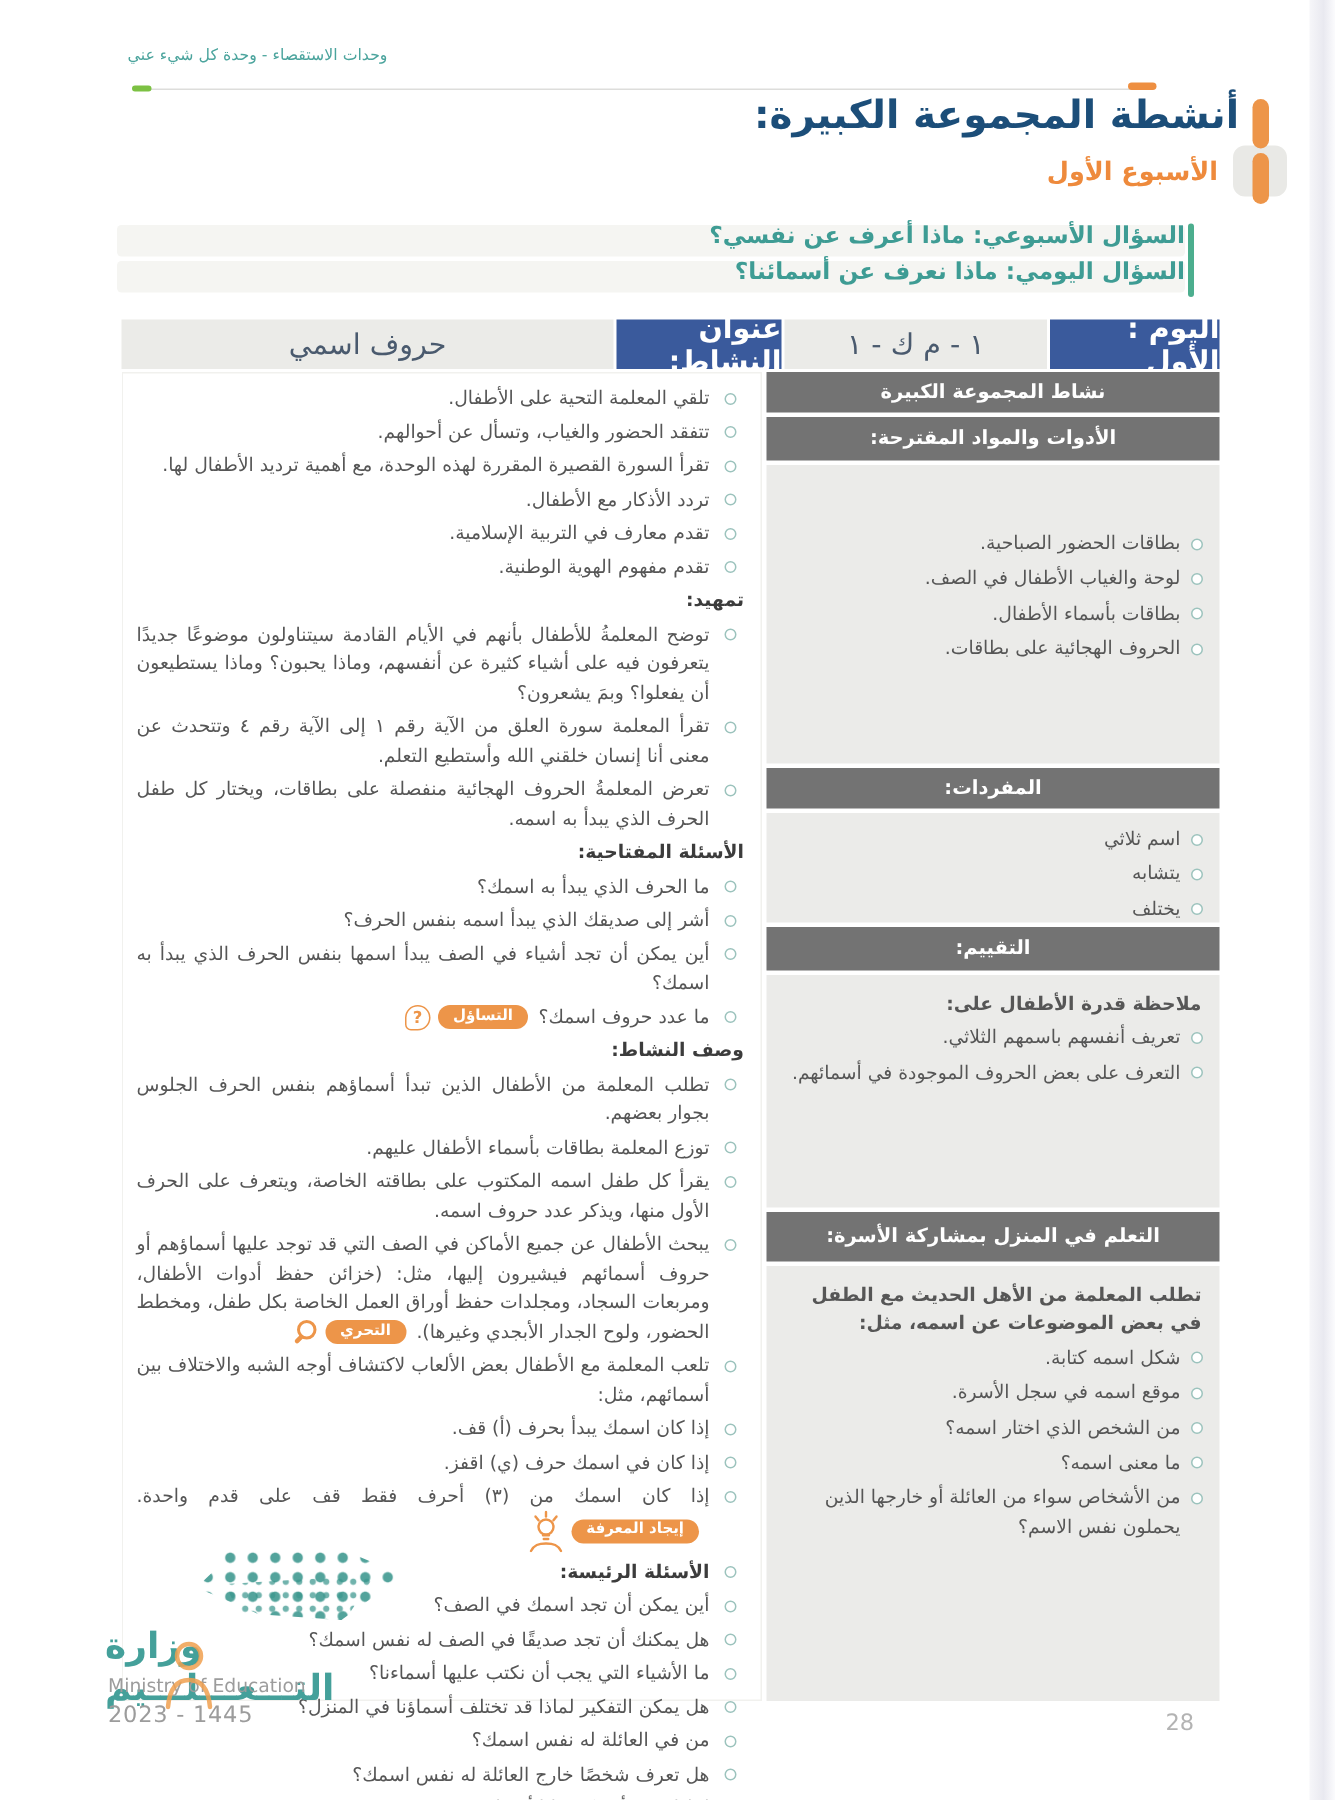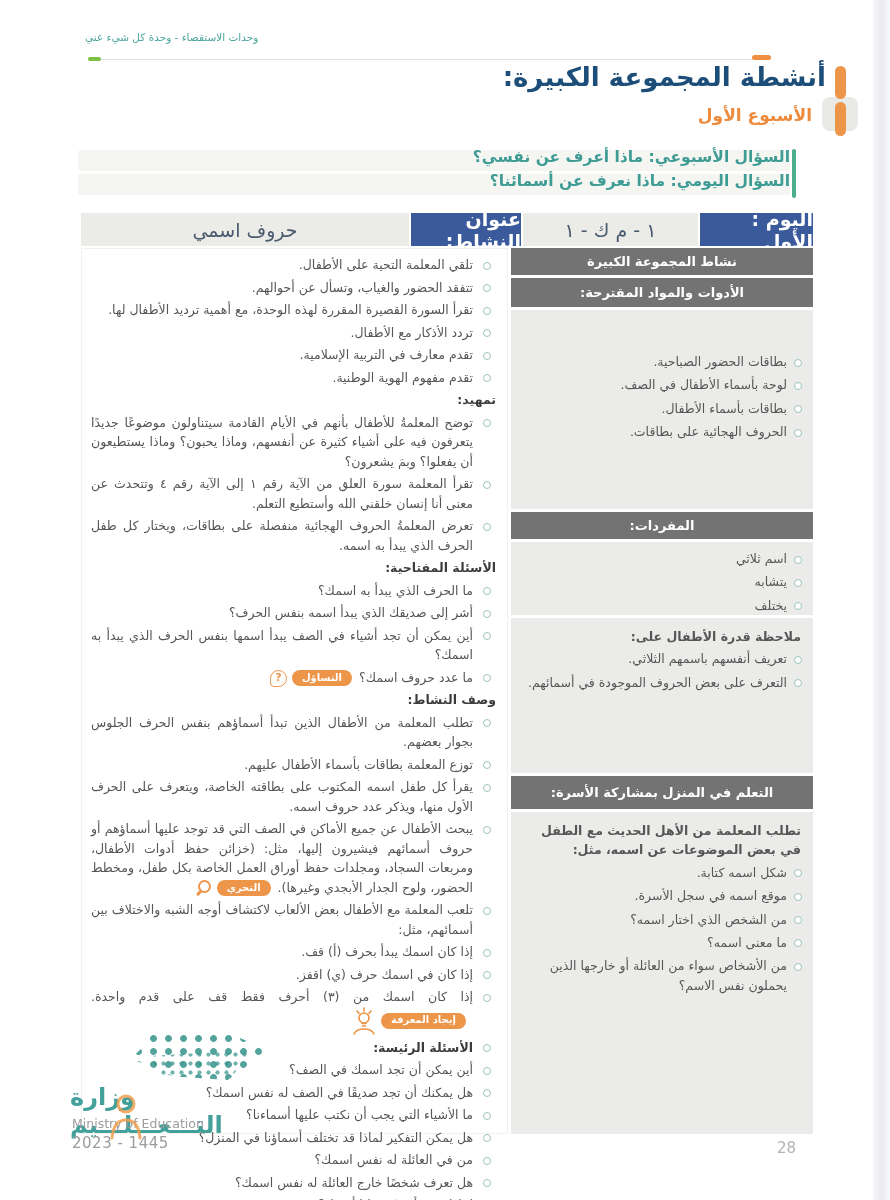--- a/index.html
+++ b/index.html
@@ -125,34 +125,35 @@
 
   <div class="t-body">
 
     <aside class="col-right">
       <div class="rc-header rch-1">نشاط المجموعة الكبيرة</div>
       <div class="rc-header rch-2">الأدوات والمواد المقترحة:</div>
       <div class="rc-body rc-tools">
         <ul>
 
         <li><span>بطاقات الحضور الصباحية.</span></li>
-            <li><span>لوحة بأسماء الأطفال في الصف.</span></li>
+            <li><span>لوحة والغياب الأطفال في الصف.</span></li>
             <li><span>بطاقات بأسماء الأطفال.</span></li>
             <li><span>الحروف الهجائية على بطاقات.</span></li>
           </ul>
       </div>
       <div class="rc-header rch-3">المفردات:</div>
       <div class="rc-body rc-vocab">
         <ul>
 
         <li><span>اسم ثلاثي</span></li>
             <li><span>يتشابه</span></li>
             <li><span>يختلف</span></li>
           </ul>
       </div>
+      <div class="rc-header rch-4">التقييم:</div>
       <div class="rc-body rc-assess">
         <p>ملاحظة قدرة الأطفال على:</p>
         <ul>
 
         <li><span>تعريف أنفسهم باسمهم الثلاثي.</span></li>
             <li><span>التعرف على بعض الحروف الموجودة في أسمائهم.</span></li>
           </ul>
       </div>
       <div class="rc-header rch-5">التعلم في المنزل بمشاركة الأسرة:</div>
       <div class="rc-body rc-home">

